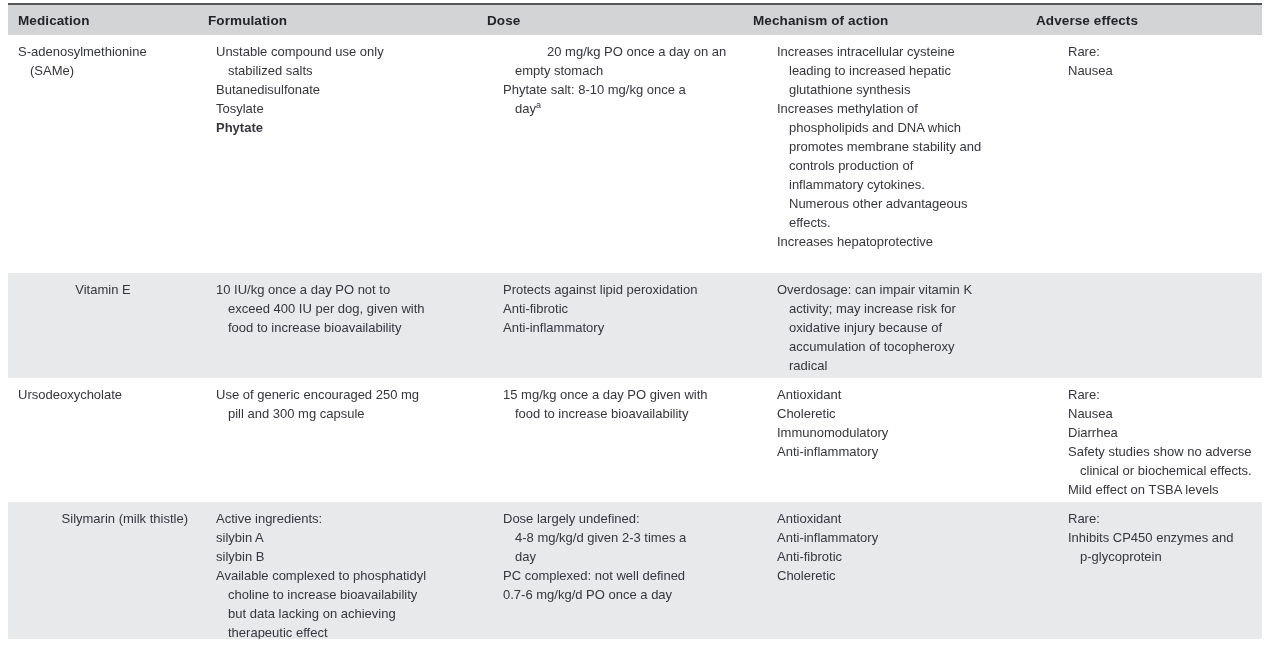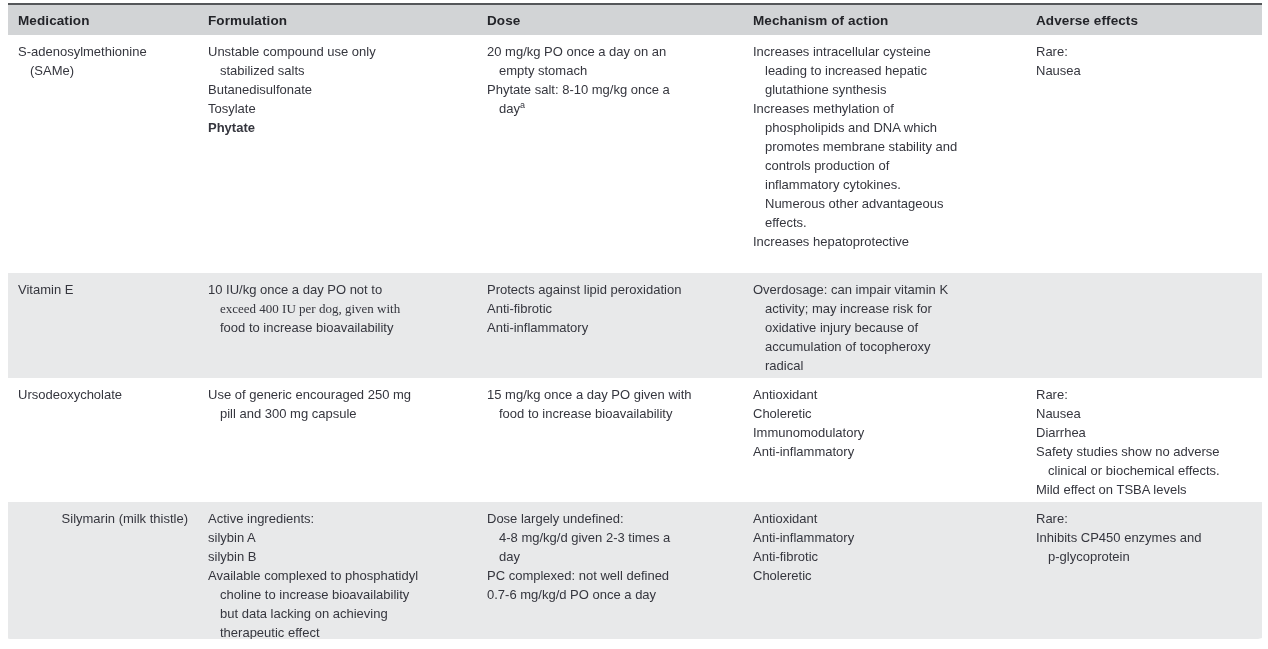--- a/index.html
+++ b/index.html
@@ -45,20 +45,21 @@
   }
   .th {
     font-size: 13.5px;
     font-weight: bold;
     color: var(--header-text-color);
     padding: 0 10px;
     letter-spacing: 0.1px;
   }
   .row {
     align-items: stretch;
+    gap: 8px;
   }
   .row.shaded { background: var(--shaded-row-bg); }
   .td {
     padding: 7px 10px 3px 10px;
     font-size: 13px;
     line-height: 19px;
     color: var(--text-color);
   }
   .line { white-space: normal; }
   sup {
@@ -86,21 +87,21 @@
             <div class="line" style="padding-left: 12px;">(SAMe)</div>
           </div>
           <div class="td">
             <div class="line" style="padding-left: 0px;">Unstable compound use only</div>
             <div class="line" style="padding-left: 12px;">stabilized salts</div>
             <div class="line" style="padding-left: 0px;">Butanedisulfonate</div>
             <div class="line" style="padding-left: 0px;">Tosylate</div>
             <div class="line" style="padding-left: 0px; font-weight: bold;">Phytate</div>
           </div>
           <div class="td">
-            <div class="line" style="padding-left: 0px;">20 mg/kg PO once a day on an</div>
+            <div class="line" style="padding-left: 0px; margin-left: 44px;">20 mg/kg PO once a day on an</div>
             <div class="line" style="padding-left: 12px;">empty stomach</div>
             <div class="line" style="padding-left: 0px;">Phytate salt: 8-10 mg/kg once a</div>
             <div class="line" style="padding-left: 12px;">day<sup>a</sup></div>
           </div>
           <div class="td">
             <div class="line" style="padding-left: 0px;">Increases intracellular cysteine</div>
             <div class="line" style="padding-left: 12px;">leading to increased hepatic</div>
             <div class="line" style="padding-left: 12px;">glutathione synthesis</div>
             <div class="line" style="padding-left: 0px;">Increases methylation of</div>
             <div class="line" style="padding-left: 12px;">phospholipids and DNA which</div>
@@ -111,25 +112,25 @@
             <div class="line" style="padding-left: 12px;">effects.</div>
             <div class="line" style="padding-left: 0px;">Increases hepatoprotective</div>
           </div>
           <div class="td">
             <div class="line" style="padding-left: 0px;">Rare:</div>
             <div class="line" style="padding-left: 0px;">Nausea</div>
           </div>
         </div>
         <div class="grid-row row shaded" style="min-height: 98px;">
           <div class="td">
-            <div class="line" style="padding-left: 0px;">Vitamin E</div>
+            <div class="line" style="padding-left: 0px; text-align: center;">Vitamin E</div>
           </div>
           <div class="td">
             <div class="line" style="padding-left: 0px;">10 IU/kg once a day PO not to</div>
-            <div class="line" style="padding-left: 12px; font-family: Liberation Serif, serif;">exceed 400 IU per dog, given with</div>
+            <div class="line" style="padding-left: 12px;">exceed 400 IU per dog, given with</div>
             <div class="line" style="padding-left: 12px;">food to increase bioavailability</div>
           </div>
           <div class="td">
             <div class="line" style="padding-left: 0px;">Protects against lipid peroxidation</div>
             <div class="line" style="padding-left: 0px;">Anti-fibrotic</div>
             <div class="line" style="padding-left: 0px;">Anti-inflammatory</div>
           </div>
           <div class="td">
             <div class="line" style="padding-left: 0px;">Overdosage: can impair vitamin K</div>
             <div class="line" style="padding-left: 12px;">activity; may increase risk for</div>

